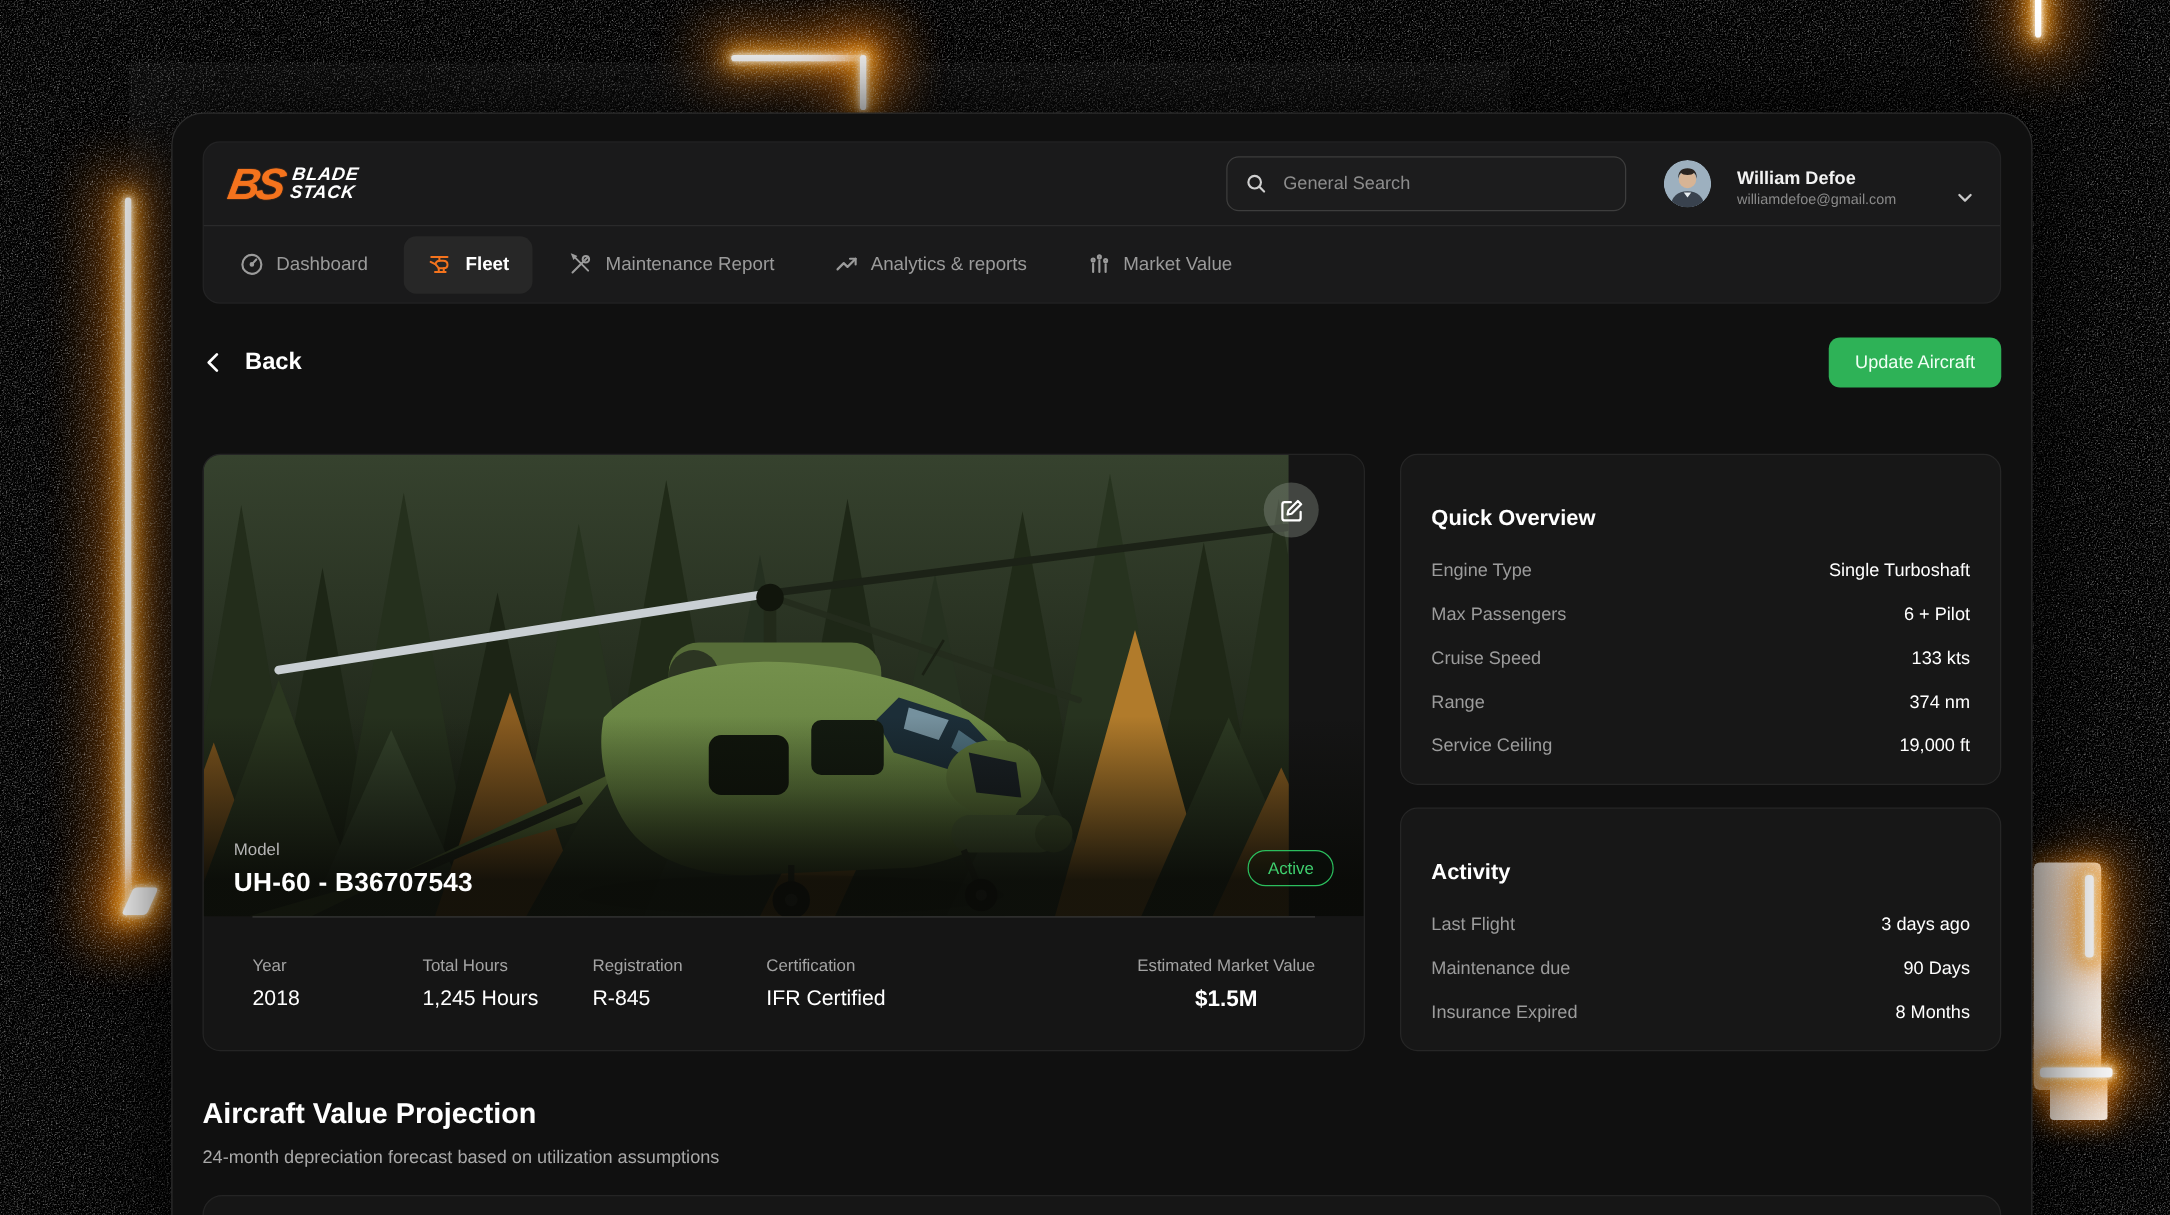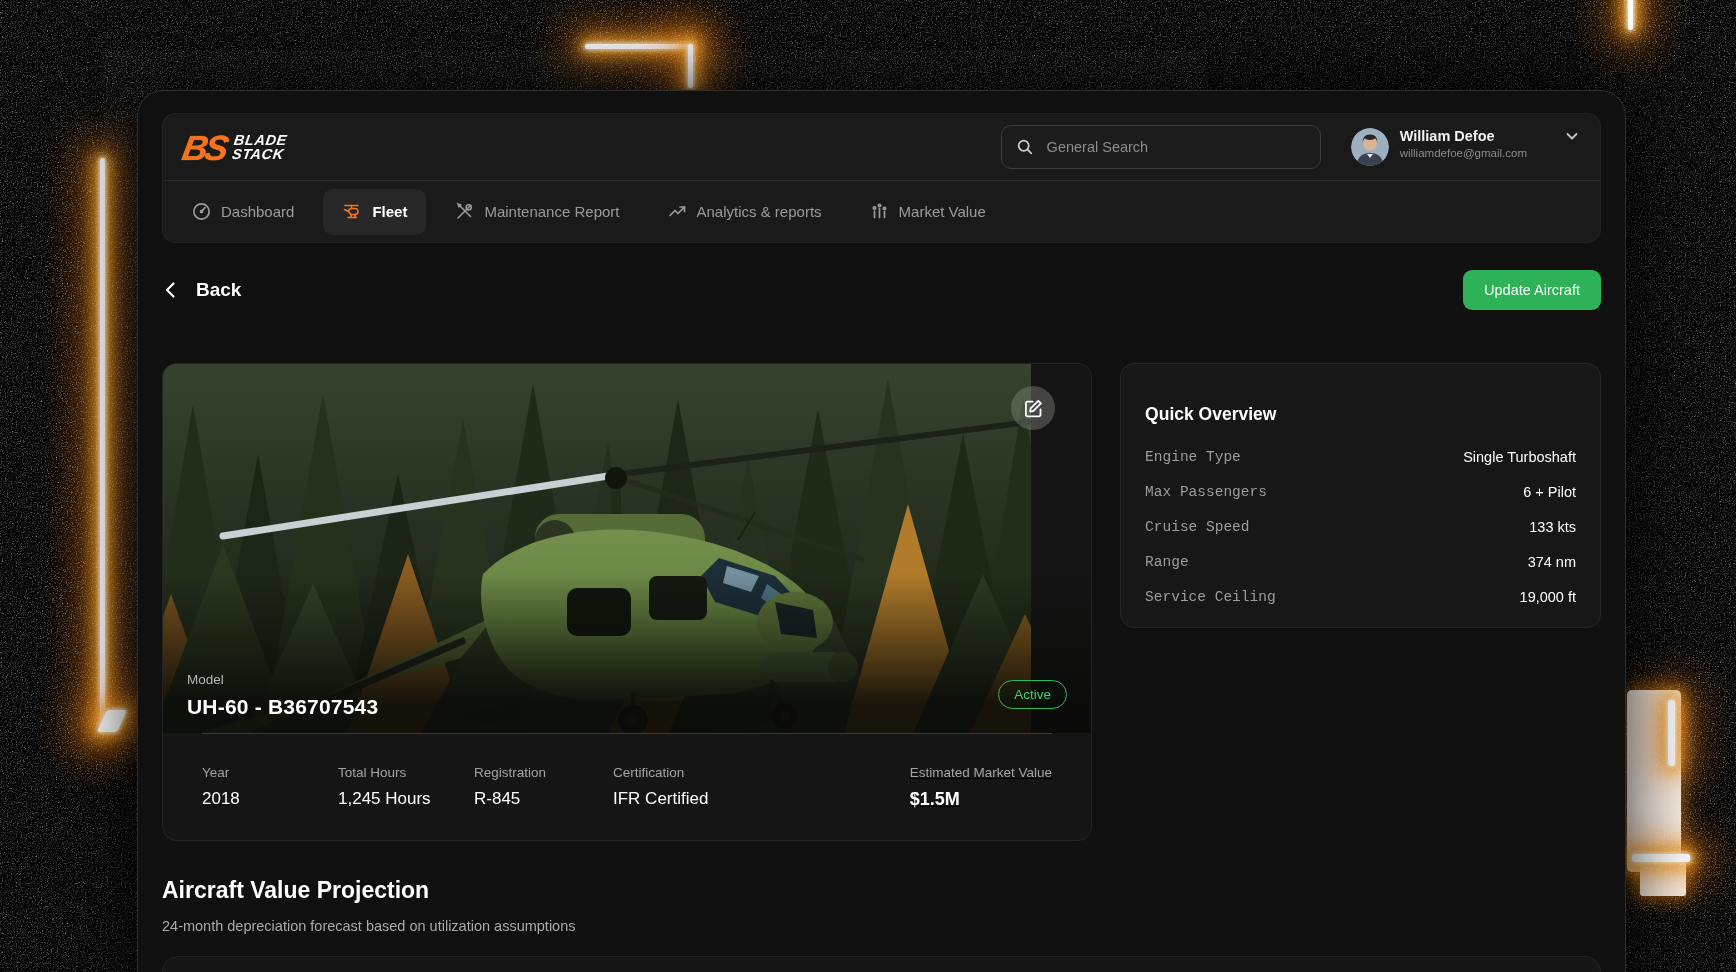--- a/index.html
+++ b/index.html
@@ -32,21 +32,21 @@
   .logo-row{height:66px;display:flex;align-items:center;padding:0 20px;}
   .logo{display:flex;align-items:center;gap:7px;}
   .logo-bs{font-size:35px;font-weight:800;font-style:italic;color:#f4731d;letter-spacing:-3px;
            transform:skewX(-10deg);line-height:1;text-shadow:0 0 1px #f4731d;}
   .logo-text{display:flex;flex-direction:column;font-style:italic;font-weight:800;color:#fff;
              font-size:14.5px;line-height:13.5px;letter-spacing:.6px;transform:skewX(-8deg);}
   .search-box{margin-left:auto;margin-right:30px;width:320px;height:44px;border:1px solid #3d3d3d;border-radius:10px;
               display:flex;align-items:center;gap:11px;padding:0 14px;background:rgba(255,255,255,.01);}
   .search-box input{background:transparent;border:none;outline:none;color:#ddd;font-size:14.5px;width:100%;}
   .search-box input::placeholder{color:#8d8d8d;}
-  .user-chip{display:flex;align-items:flex-start;gap:11px;cursor:pointer;}
+  .user-chip{display:flex;align-items:flex-end;gap:21px;cursor:pointer;}
   .avatar{width:38px;height:38px;border-radius:50%;overflow:hidden;flex:0 0 auto;}
   .user-meta{display:flex;flex-direction:column;gap:3px;}
   .user-name{color:#f2f2f2;font-size:14.5px;font-weight:600;}
   .user-email{color:#8a8a8a;font-size:11.5px;}
   .user-caret{margin-left:26px;display:flex;}
 
   
   .nav-row{border-top:1px solid rgba(255,255,255,.07);height:62px;display:flex;align-items:center;gap:10px;padding:16px 10px;}
   .nav-item{display:flex;align-items:center;gap:10px;height:46px;padding:0 19px;border-radius:10px;
             color:#9b9b9b;font-size:15px;cursor:pointer;white-space:nowrap;}
@@ -71,32 +71,32 @@
             background:rgba(140,148,138,.38);display:flex;align-items:center;justify-content:center;cursor:pointer;}
   .hero-caption{position:absolute;left:24px;bottom:14px;}
   .model-label{color:#b5b5b5;font-size:13.5px;}
   .model-name{color:#fff;font-size:21px;font-weight:600;margin-top:8px;letter-spacing:.2px;}
   .status-pill{position:absolute;right:24px;bottom:24px;border:1.5px solid #2bbd5d;color:#3fd06f;
                font-size:13.5px;padding:6px 15px;border-radius:999px;background:rgba(6,18,10,.35);}
   .hero-stats{flex:1;margin:0 39px;border-top:1px solid rgba(255,255,255,.16);display:flex;align-items:center;}
   .stat{width:136px;}
   .stat:nth-child(3){width:139px;}
   .stat:nth-child(4){width:170px;}
-  .stat.stat-right{margin-left:auto;text-align:left;width:auto;text-decoration:underline;}
+  .stat.stat-right{margin-left:auto;text-align:center;width:auto;}
   .stat-label{color:#a3a3a3;font-size:13.5px;}
   .stat-value{color:#fff;font-size:17px;font-weight:500;margin-top:9px;}
   .stat-right .stat-value{font-size:18px;font-weight:600;}
 
   .right-col{width:542px;display:flex;flex-direction:column;gap:18px;}
   .panel{background:#171717;border:1px solid #262626;border-radius:14px;padding:38px 24px;}
   .panel.qo{height:265px;}
   .panel.act{height:195px;}
   .panel-title{color:#fff;font-size:17.5px;font-weight:700;margin:2px 0 14px;}
   .kv-row{display:flex;align-items:center;justify-content:space-between;padding:9.5px 0;}
-  .kv-label{color:#9c9c9c;font-size:14.5px;font-family:Liberation Mono, monospace;}
+  .kv-label{color:#9c9c9c;font-size:14.5px;}
   .kv-value{color:#fff;font-size:14.5px;font-weight:500;}
 
   
   .projection{margin-top:36px;}
   .proj-title{color:#fff;font-size:23px;font-weight:600;}
   .proj-sub{color:#a9a9a9;font-size:14.5px;margin-top:14px;}
   .chart-card{margin-top:22px;height:80px;background:#161616;border:1px solid #242424;border-radius:16px 16px 0 0;}
 </style>
 </head>
 <body>
@@ -372,20 +372,35 @@
           <div class="kv-row">
             <span class="kv-label">Range</span>
             <span class="kv-value">374 nm</span>
           </div>
           <div class="kv-row">
             <span class="kv-label">Service Ceiling</span>
             <span class="kv-value">19,000 ft</span>
           </div>
         </div>
 
+        <div class="panel act">
+          <div class="panel-title">Activity</div>
+          <div class="kv-row">
+            <span class="kv-label">Last Flight</span>
+            <span class="kv-value">3 days ago</span>
+          </div>
+          <div class="kv-row">
+            <span class="kv-label">Maintenance due</span>
+            <span class="kv-value">90 Days</span>
+          </div>
+          <div class="kv-row">
+            <span class="kv-label">Insurance Expired</span>
+            <span class="kv-value">8 Months</span>
+          </div>
+        </div>
       </div>
     </div>
 
     <div class="projection">
       <div class="proj-title">Aircraft Value Projection</div>
       <div class="proj-sub">24-month depreciation forecast based on utilization assumptions</div>
       <div class="chart-card"></div>
     </div>
 
   </div>

